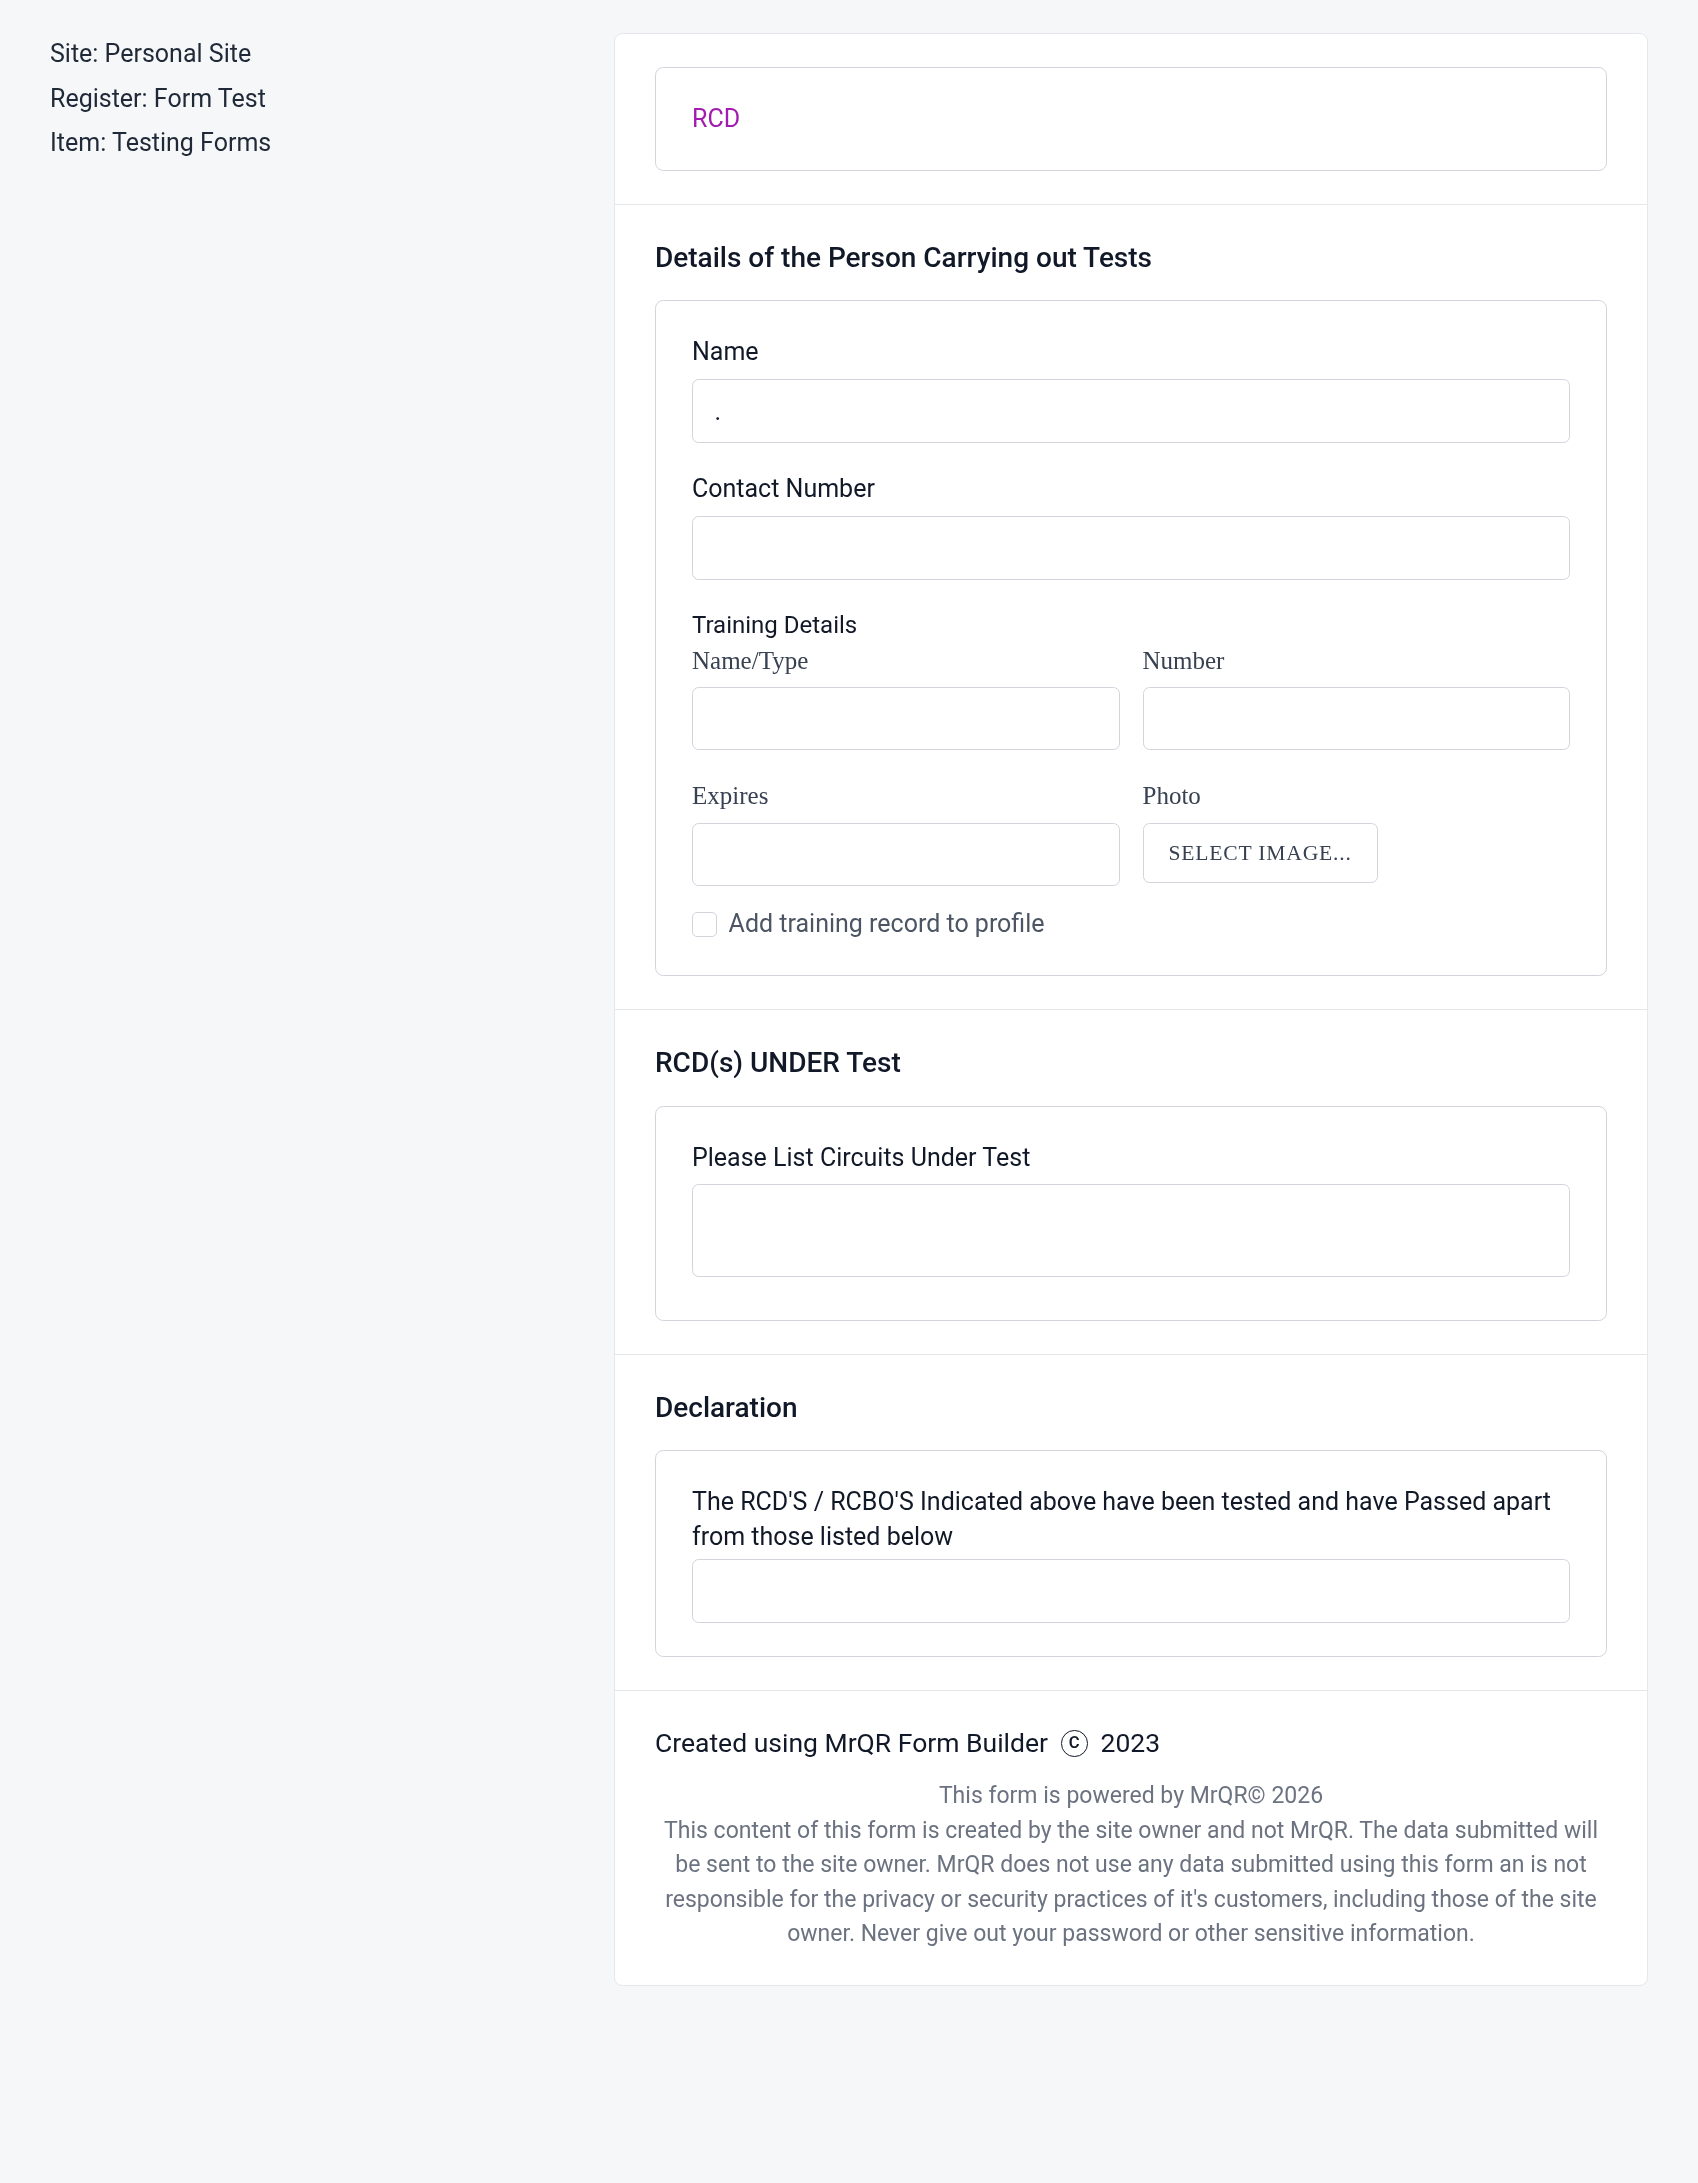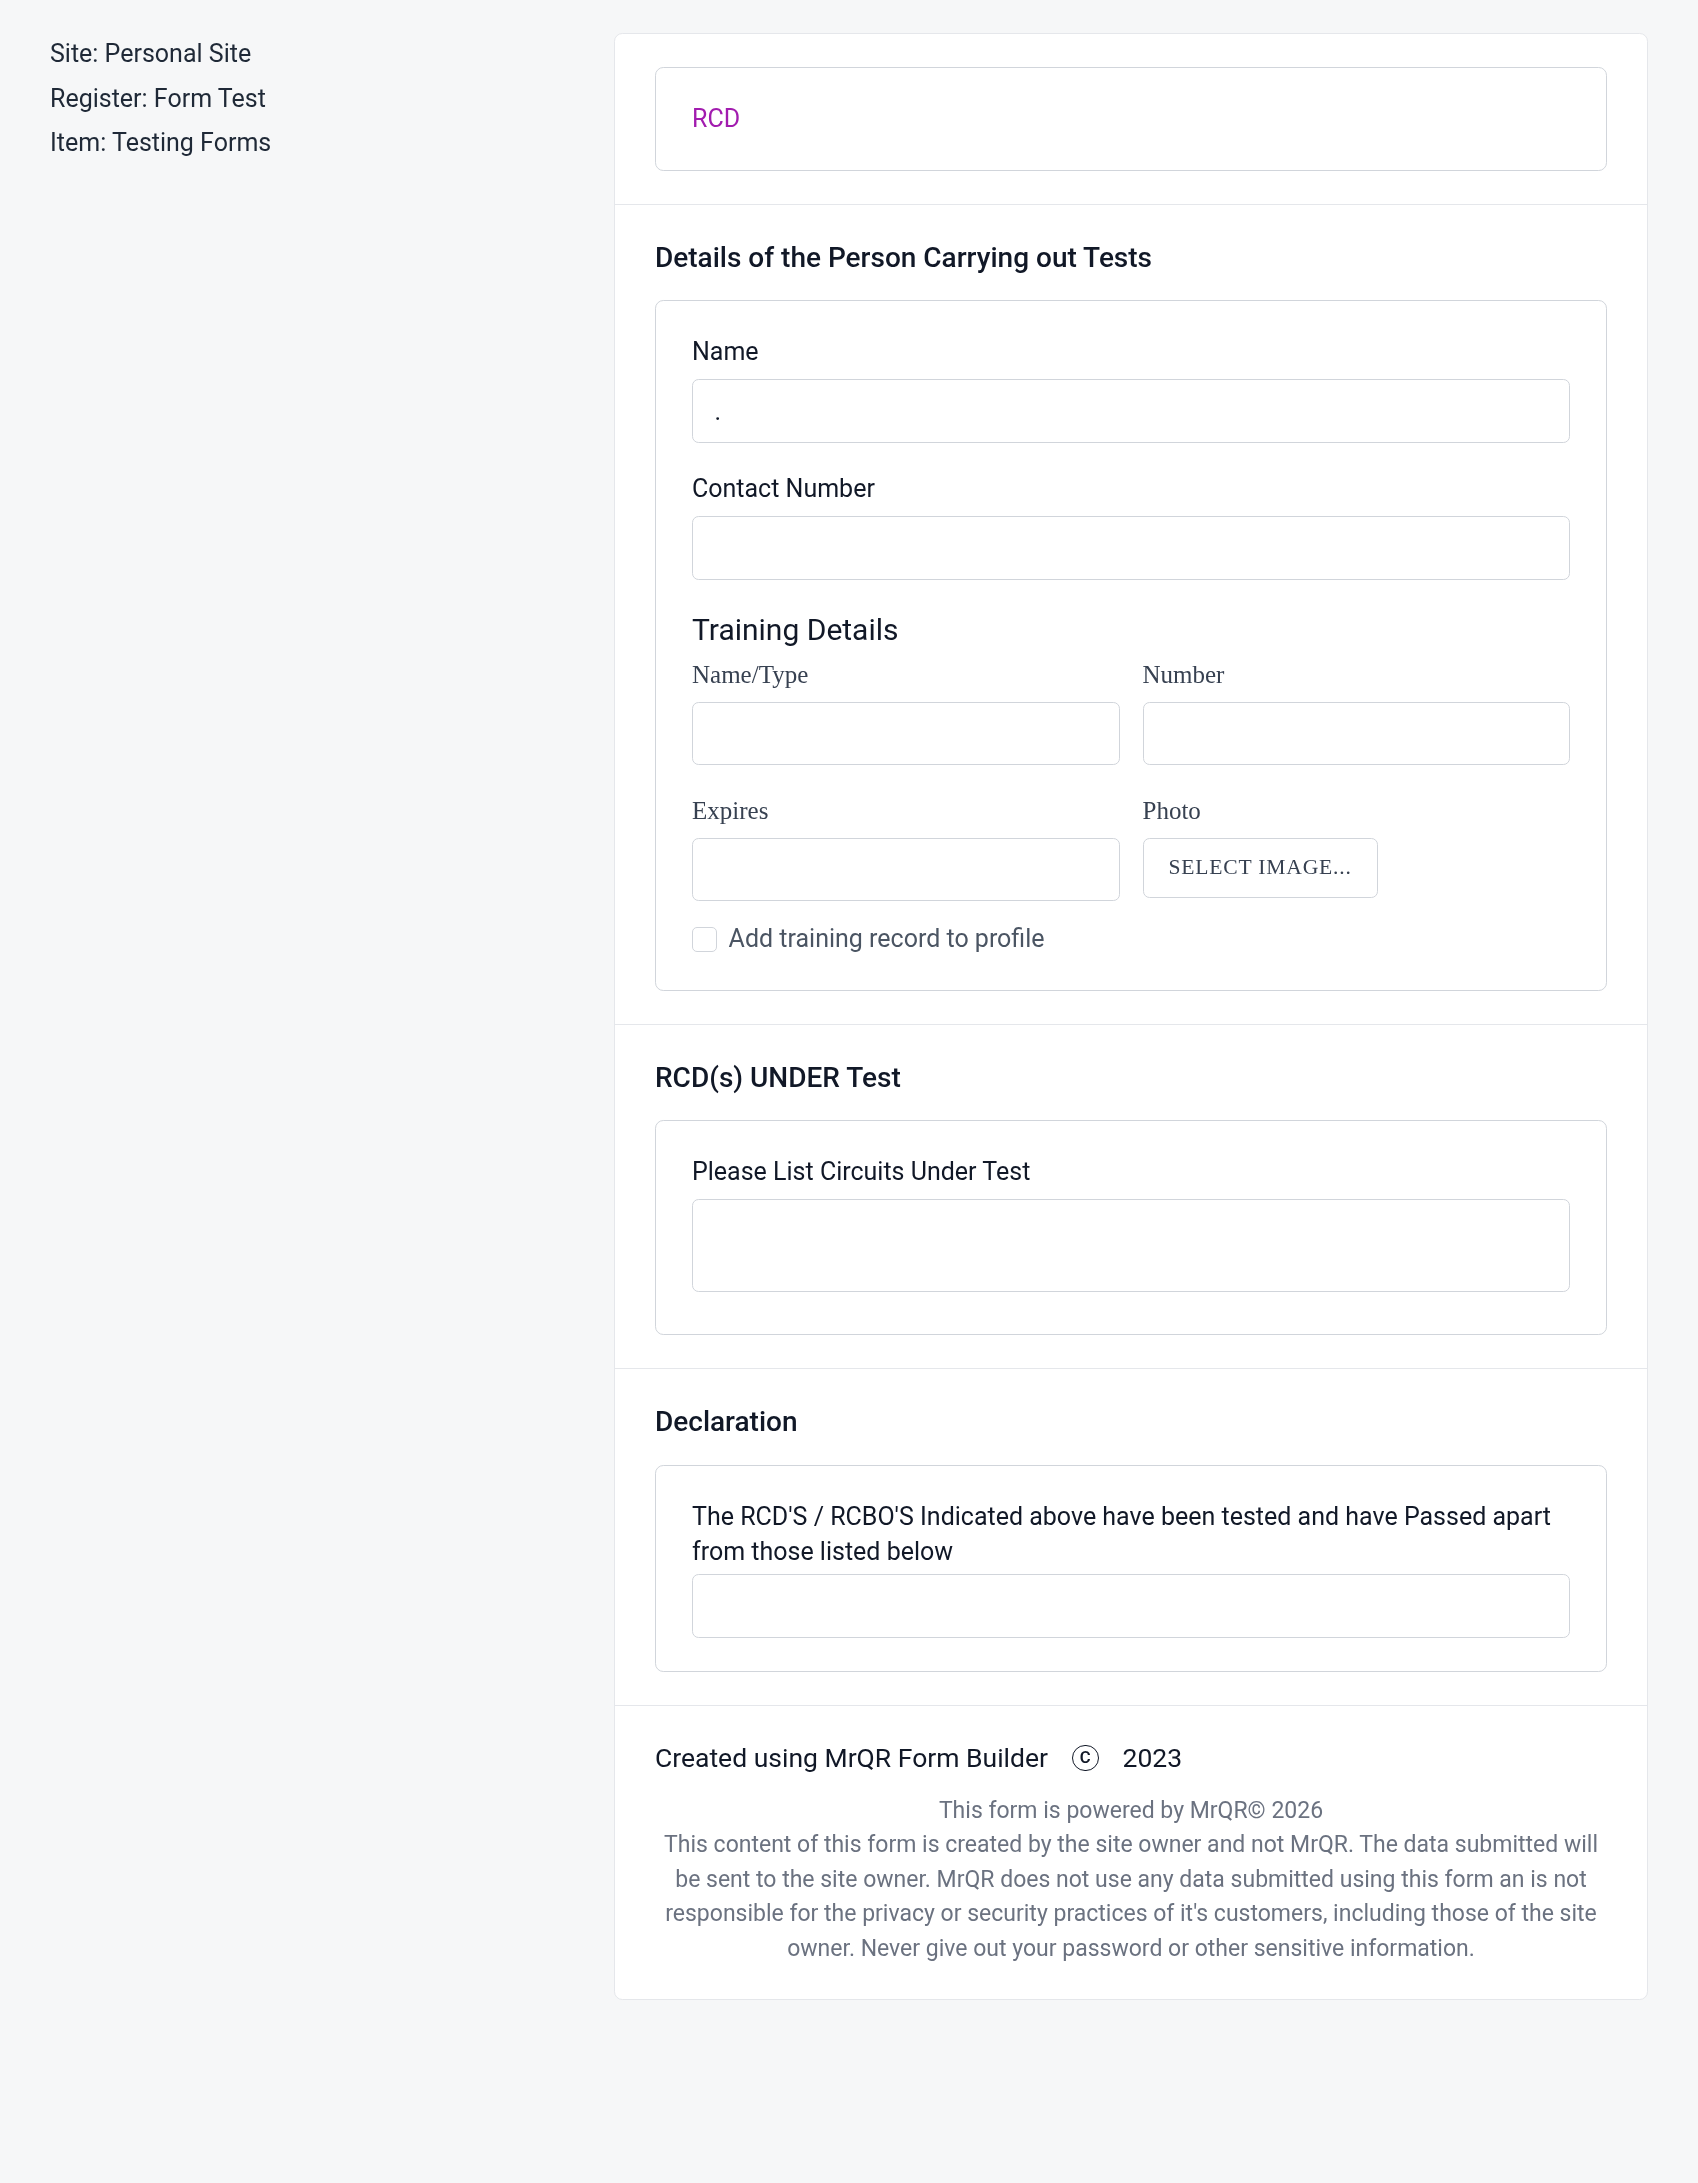--- a/index.html
+++ b/index.html
@@ -76,23 +76,23 @@
   }
   .col {
     flex: 1 1 0;
     min-width: 0;
   }
   .field-group {
     margin-bottom: 28px;
   }
   .field-group:last-child { margin-bottom: 0; }
   .training-title {
-    font-size: 30px;
-    color: #111827;
-    margin-bottom: 6px;
+    font-size: 24px;
+    color: #111827;
+    margin-bottom: 0;
   }
   input[type="text"], textarea {
     width: 100%;
     border: 0.8px solid #d1d5db;
     border-radius: 6.6px;
     padding: 16.6px 21.6px;
     font-size: 25px;
     color: #111827;
     background: #fff;
     font-family: inherit;
@@ -178,21 +178,21 @@
   }
   .declaration-text {
     font-size: 25px;
     color:#111827;
     margin-bottom: 5px;
     line-height: 1.4;
   }
   .footer-line {
     display: flex;
     align-items: center;
-    gap: 24px;
+    gap: 13px;
     font-size: 26.5px;
     color:#111827;
     margin-bottom: 16.6px;
   }
   .copyright-icon {
     display:inline-flex;
     width:26.5px;height:26.5px;
     border:1.7px solid #111827;
     border-radius:50%;
     align-items:center;

